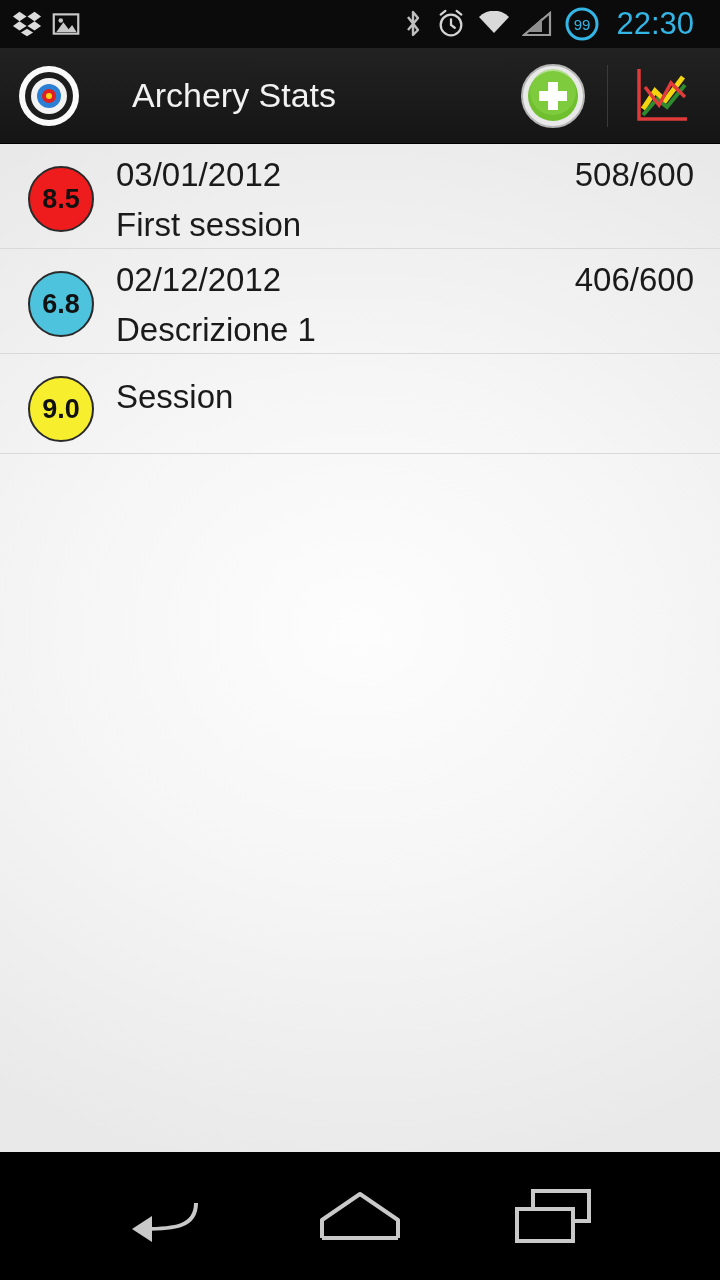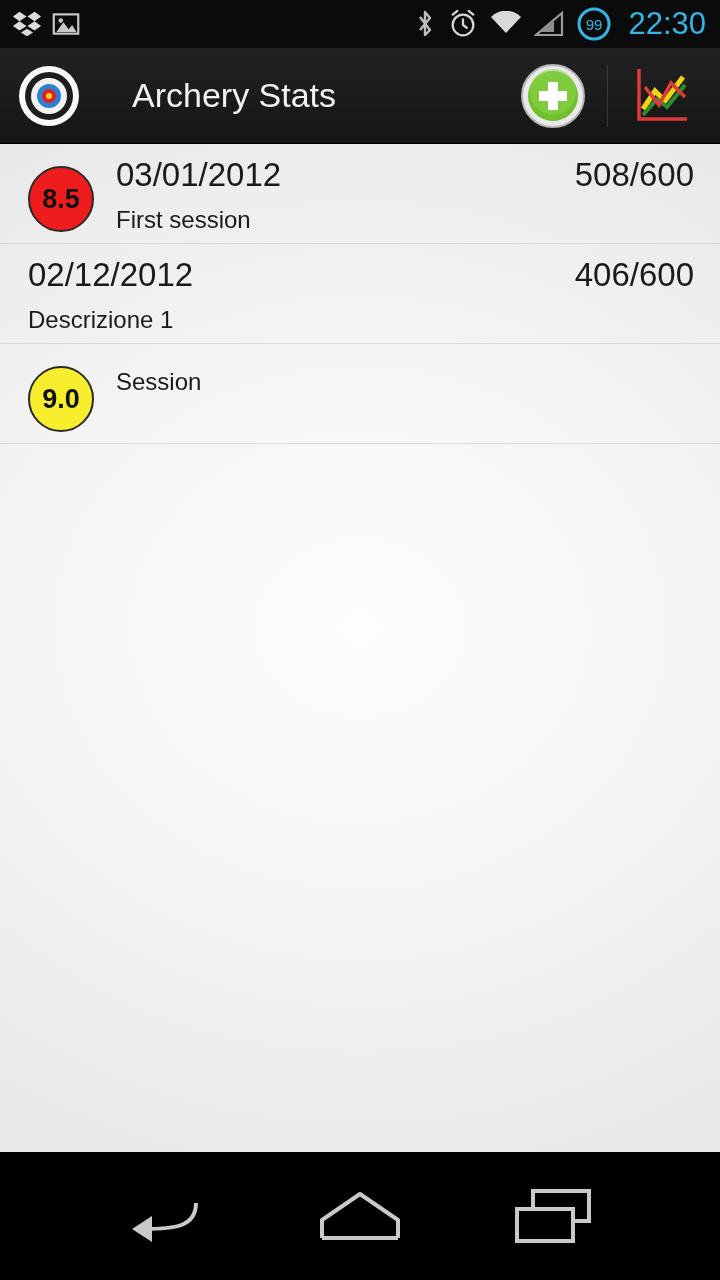--- a/index.html
+++ b/index.html
@@ -15,21 +15,21 @@
     background: #fff;
     display: flex;
     flex-direction: column;
   }
 
   
   .statusbar {
     height: 48px;
     background: #0b0b0b;
     display: flex;
-    padding: 0 10px 0 12px;
+    padding: 0 22px 0 12px;
     flex: 0 0 48px;
   }
   .sb-left { display: flex; align-items: center; gap: 10px; }
   .sb-right { margin-left: auto; display: flex; align-items: center; gap: 12px; padding-right: 4px; }
   .sb-clock {
     color: #33b5e5;
     font-size: 31px;
     letter-spacing: 0px;
     padding-left: 4px;
   }
@@ -93,21 +93,21 @@
     flex: 0 0 66px;
     margin-top: 10px;
     margin-right: 22px;
   }
   .row-body { flex: 1 1 auto; min-width: 0; }
   .row-top {
     display: flex; align-items: baseline; justify-content: space-between;
   }
   .row-date { font-size: 33px; color: #1a1a1a; }
   .row-score { font-size: 33px; color: #1a1a1a; }
-  .row-desc { font-size: 24px; color: #1a1a1a; margin-top: 12px; }
+  .row-desc { font-size: 33px; color: #1a1a1a; margin-top: 12px; }
 
   
   .navbar {
     height: 128px;
     flex: 0 0 128px;
     background: #000;
     display: flex;
     align-items: center;
     justify-content: space-around;
     padding: 0 70px;
@@ -220,20 +220,21 @@
         <div class="row-body">
           <div class="row-top">
             <span class="row-date">03/01/2012</span>
             <span class="row-score">508/600</span>
           </div>
           <div class="row-desc">First session</div>
         </div>
       </div>
 
       <div class="row">
+        <div class="badge" style="background:#4ec3dd">6.8</div>
         <div class="row-body">
           <div class="row-top">
             <span class="row-date">02/12/2012</span>
             <span class="row-score">406/600</span>
           </div>
           <div class="row-desc">Descrizione 1</div>
         </div>
       </div>
 
       <div class="row">

